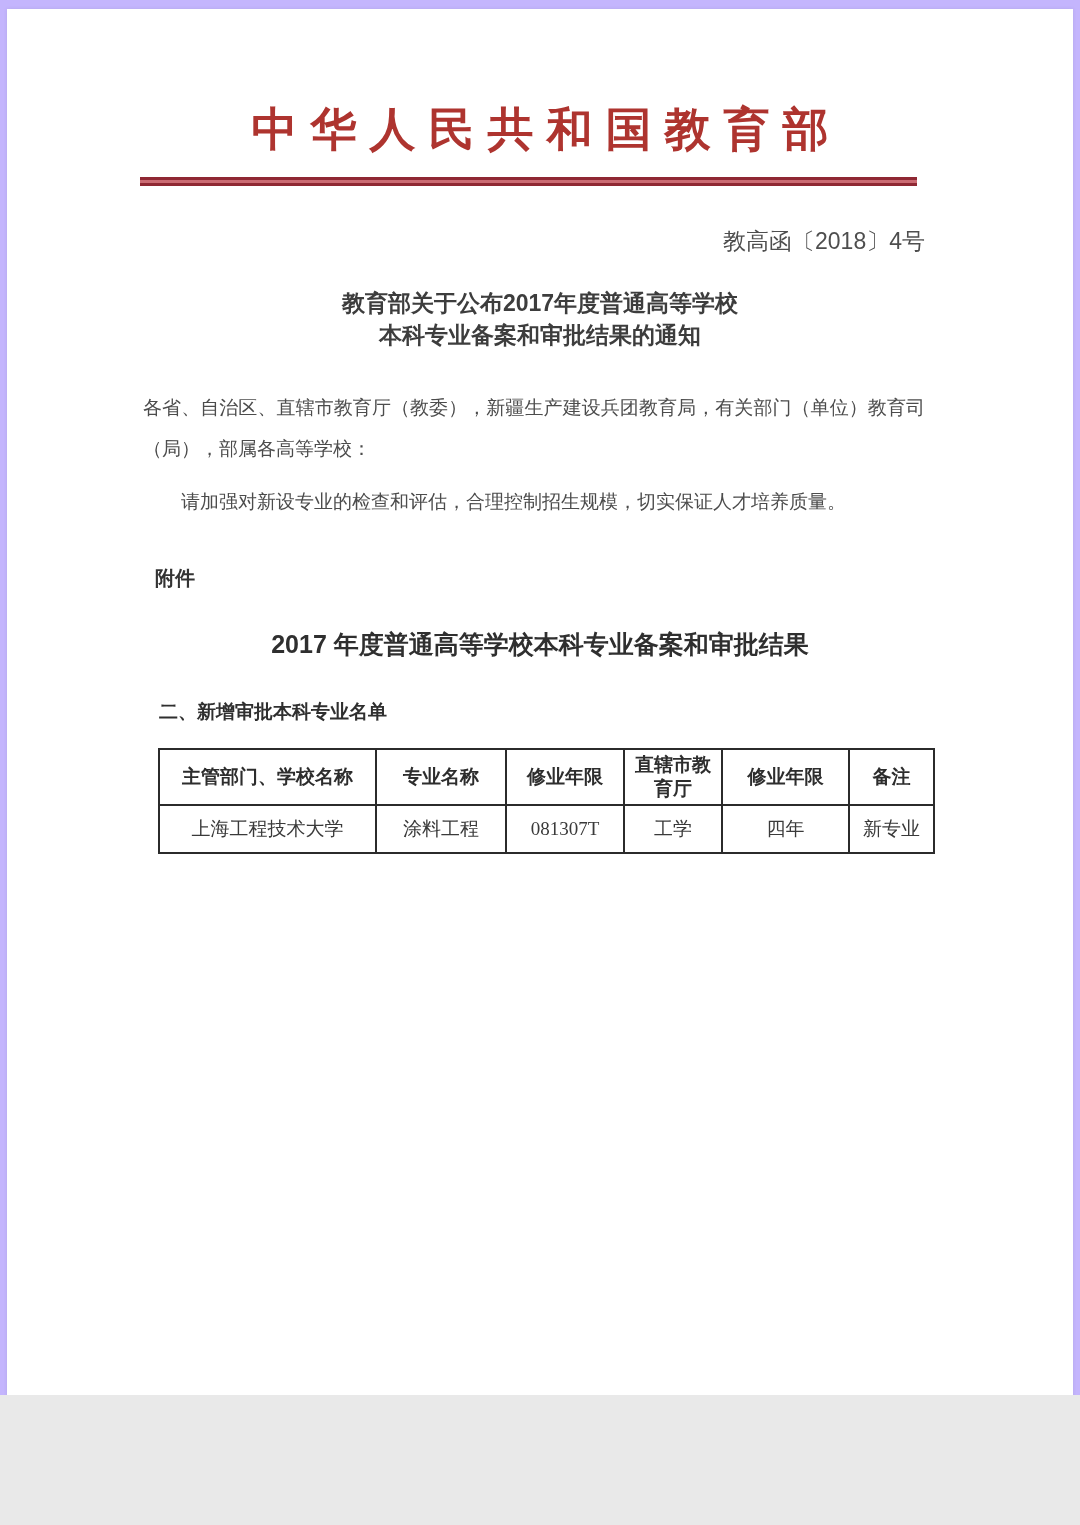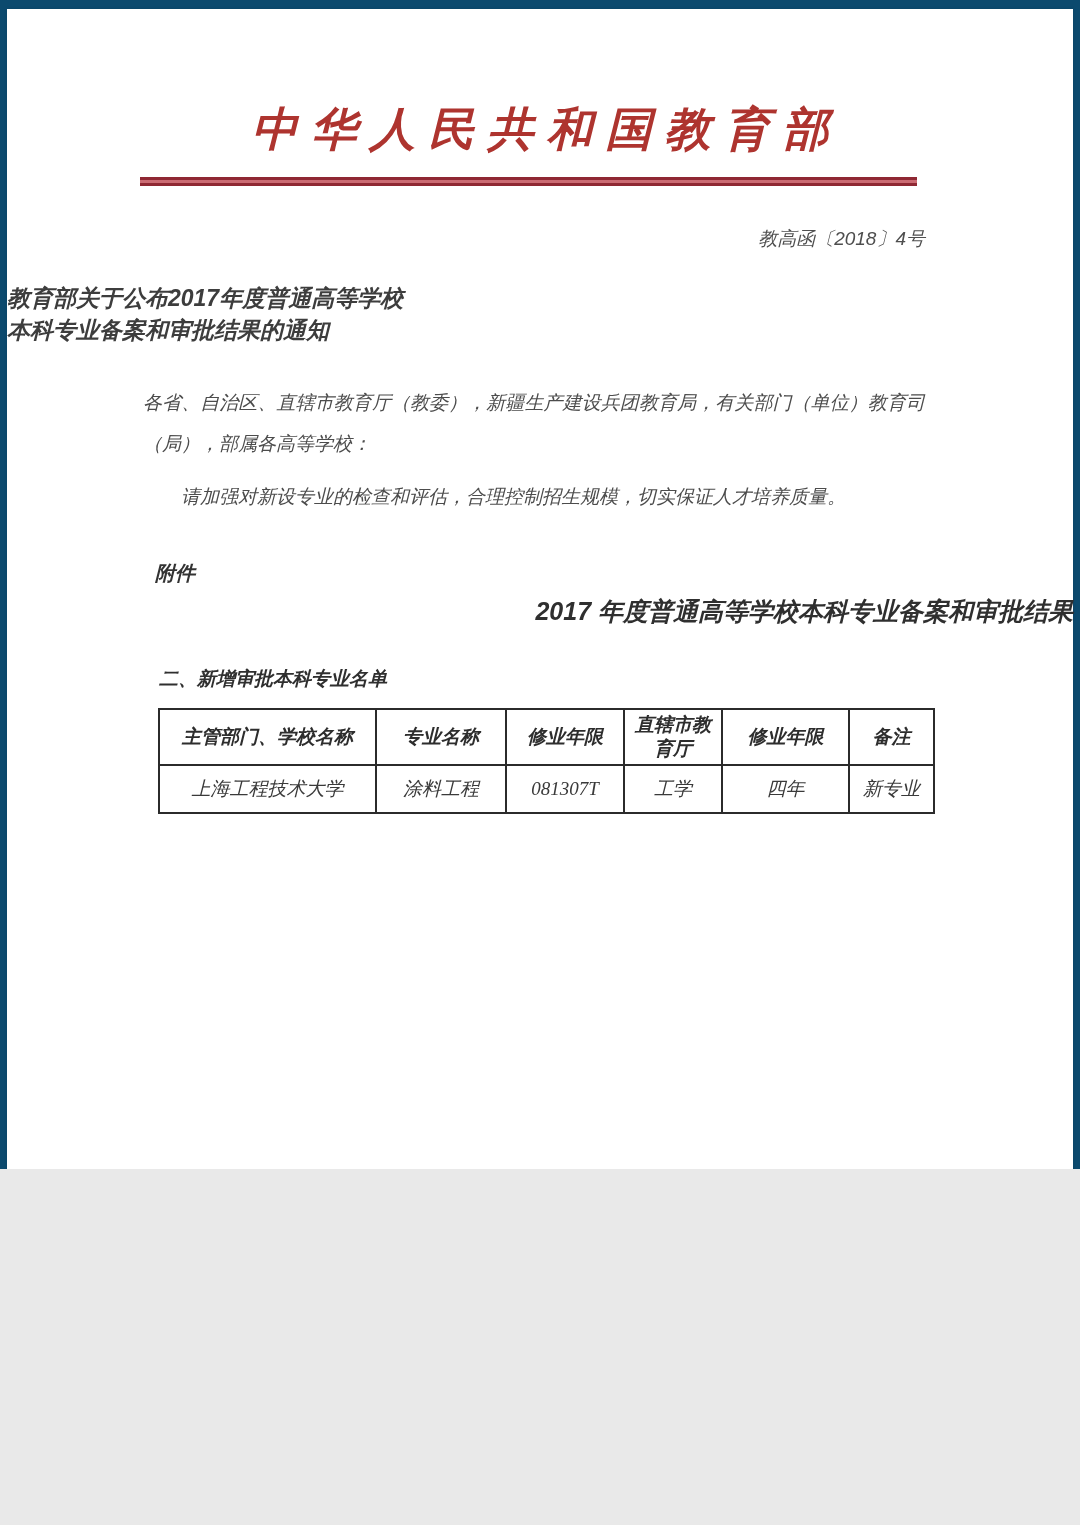--- a/index.html
+++ b/index.html
@@ -1,26 +1,25 @@
 <!DOCTYPE html>
 <html><head>
 <meta charset="utf-8">
 <style>
   * { margin: 0; padding: 0; box-sizing: border-box; }
   html, body { background: #e9e9e9; }
   body { font-family: "Liberation Sans", "DejaVu Sans", sans-serif; }
 
   .canvas {
     width: 1080px;
-    height: 1169px;
+    height: 1395px;
     position: relative;
-    background: #0c4a6e;
+    background: #c4b5fd;
     overflow: hidden;
     margin: 0 auto;
-    font-style: italic;
   }
   .page {
     position: absolute;
     left: 7px;
     top: 9px;
     width: 1066px;
     height: 1510px;
     background: #ffffff;
     box-shadow: 0 0 4px rgba(0,0,0,0.08);
   }
@@ -41,27 +40,28 @@
     margin: 18px 0 0 133px;
     width: 777px;
     height: 9px;
     background: #cb6b73;
     border-top: 3px solid #8f2833;
     border-bottom: 3px solid #8f2833;
   }
   .doc-number {
     margin: 40px 148px 0 0;
     text-align: right;
-    font-size: 19px;
+    font-size: 23px;
     color: #4e4e4e;
   }
 
   
   .doc-title {
     margin-top: 30px;
+    text-align: center;
     font-weight: bold;
     font-size: 23px;
     line-height: 32px;
     color: #3d3d3d;
   }
 
   
   .salutation, .body-para {
     margin-left: 136px;
     margin-right: 148px;
@@ -77,36 +77,36 @@
   .para-2 { margin-top: 16px; }
 
   
   .attachment-label {
     margin: 46px 0 0 148px;
     font-weight: bold;
     font-size: 20px;
     color: #333333;
   }
   .attachment-title {
-    margin-top: 8px;
-    text-align: right;
+    margin-top: 36px;
+    text-align: center;
     font-weight: bold;
     font-size: 25px;
     color: #2f2f2f;
   }
   .section-heading {
     margin: 38px 0 0 152px;
     font-weight: bold;
     font-size: 19px;
     color: #2f2f2f;
   }
 
   
   .approval-table {
-    margin: 16px 0 0 151px;
+    margin: 23px 0 0 151px;
     border-collapse: collapse;
     table-layout: fixed;
     width: 775px;
   }
   .approval-table th, .approval-table td {
     border: 2px solid #2b2b2b;
     text-align: center;
     vertical-align: middle;
     padding: 2px 6px;
   }

